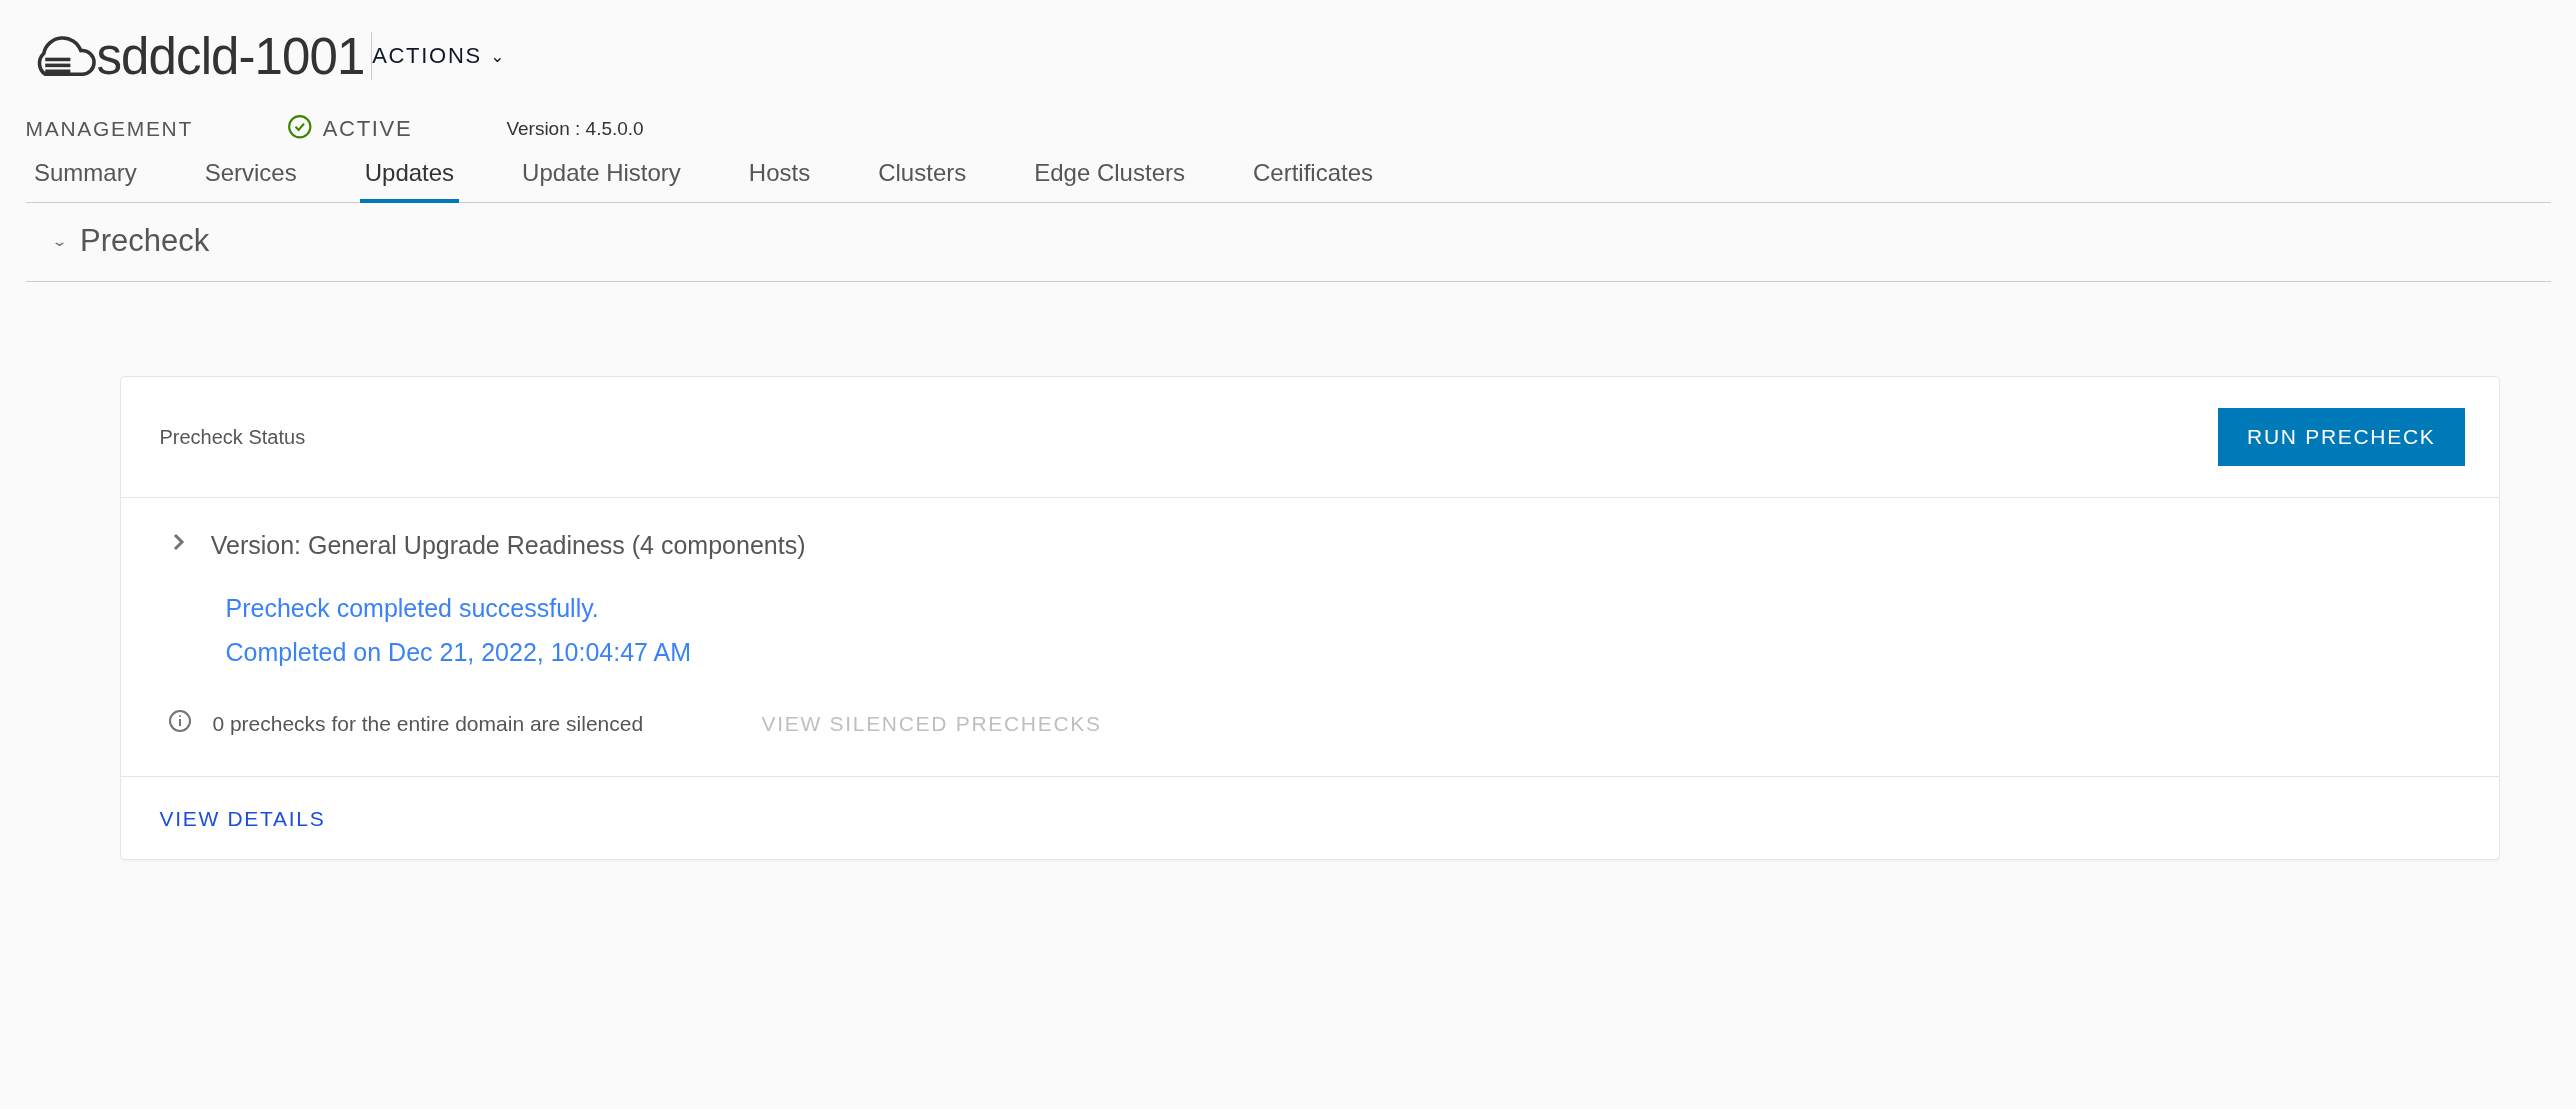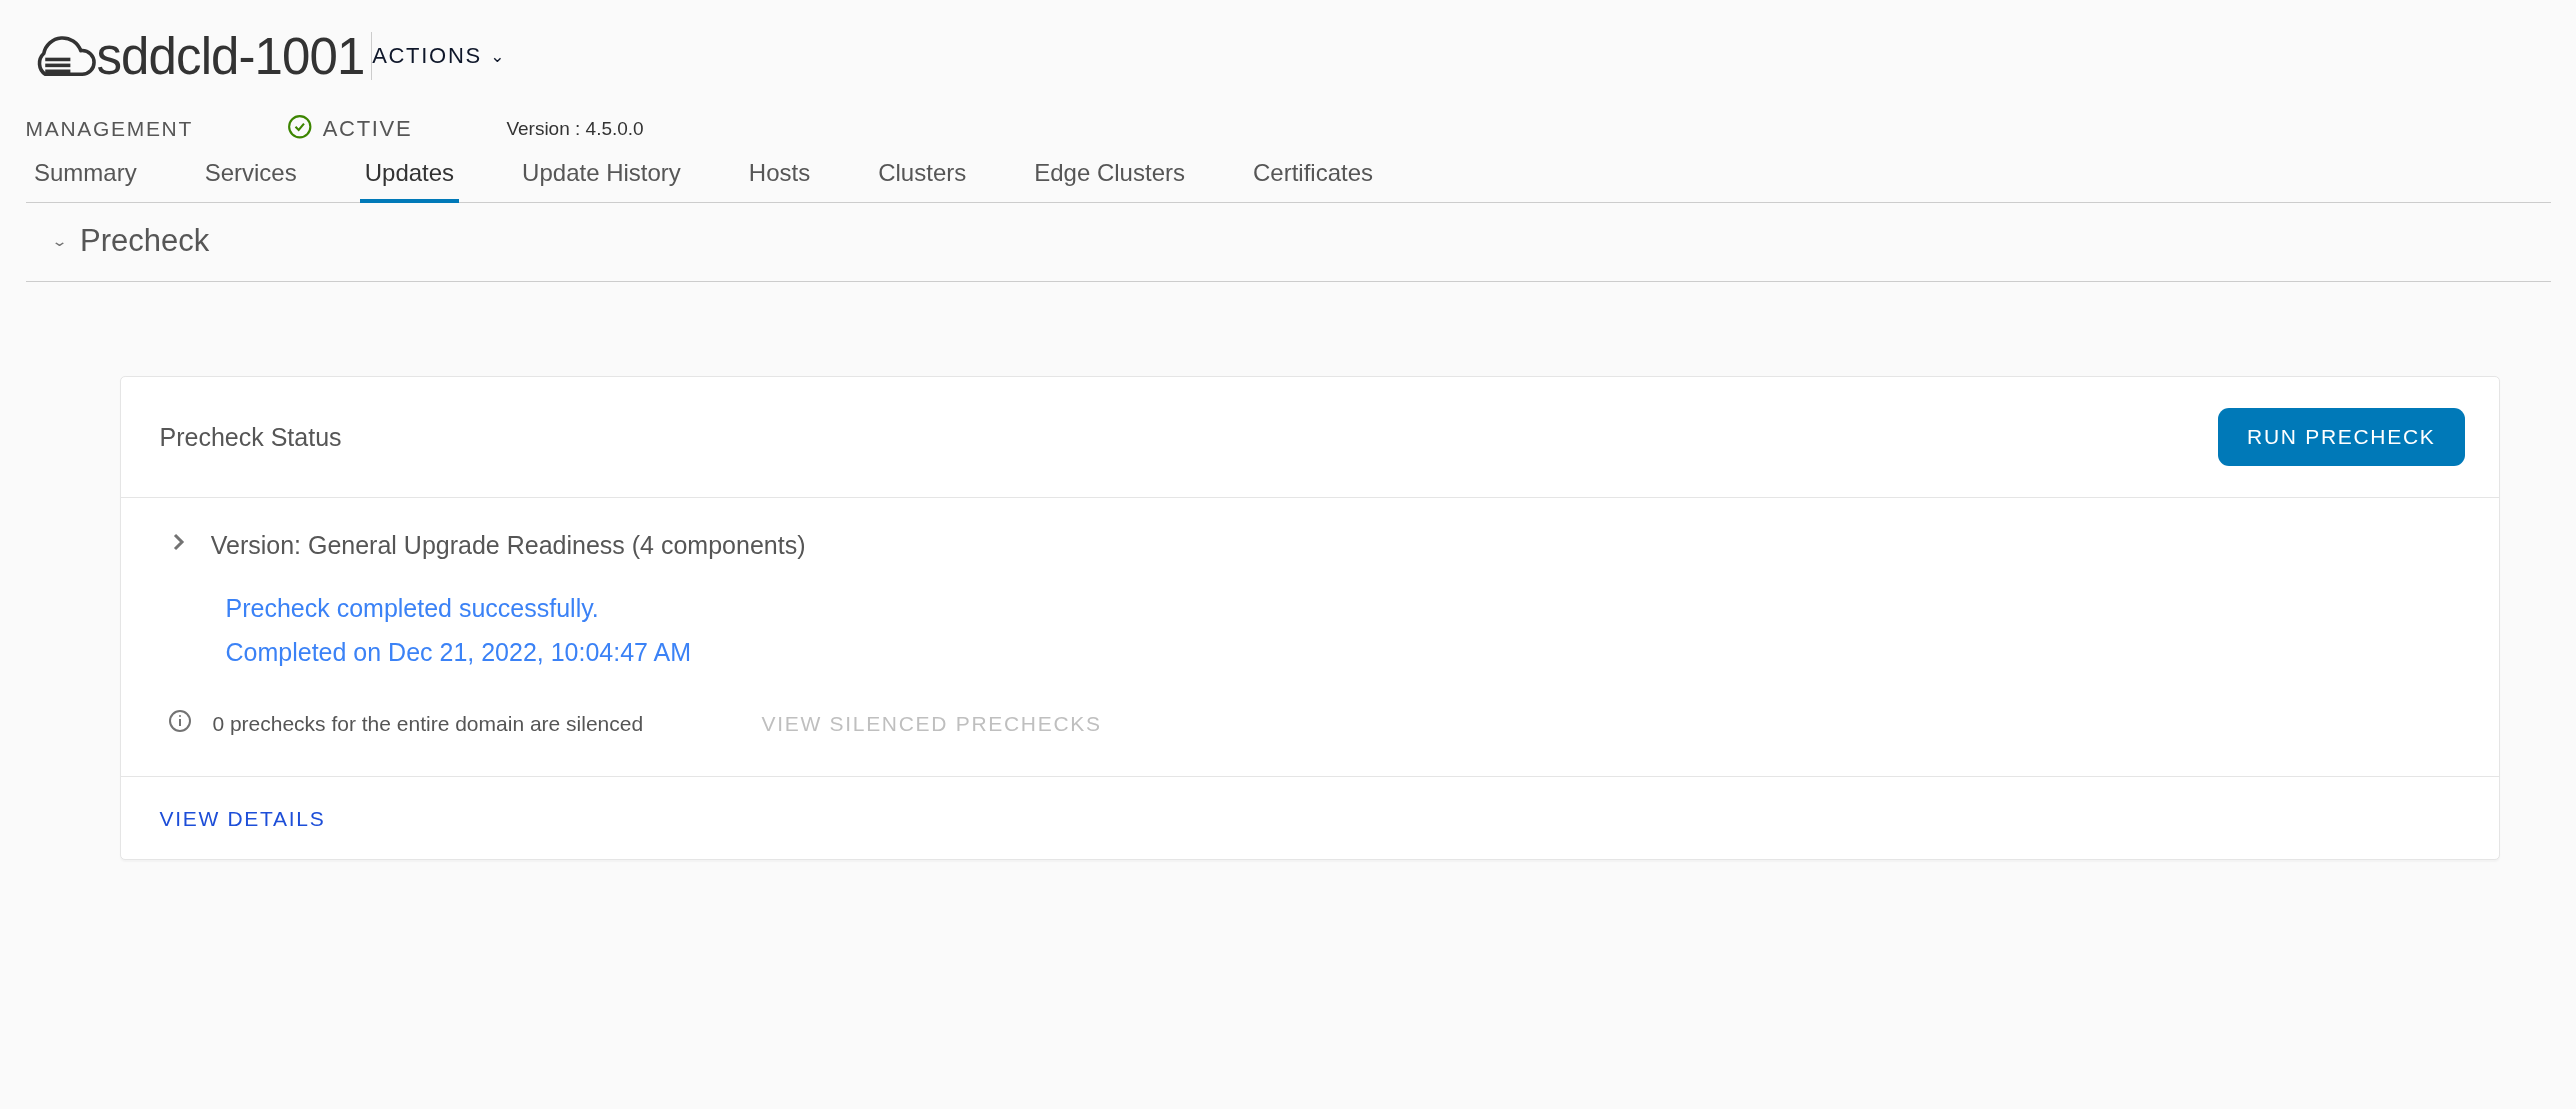--- a/index.html
+++ b/index.html
@@ -109,28 +109,28 @@
     margin: 94px 51px 17px 94px;
     box-shadow: 0 1.7px 1.7px rgba(0,0,0,0.03);
   }
   .card-header {
     display: flex;
     align-items: center;
     justify-content: space-between;
     padding: 31px 34px 31px 39px;
     border-bottom: 0.9px solid #e5e5e5;
   }
-  .card-title { font-size: 25px; color: #565656; font-weight: 400; }
+  .card-title { font-size: 20px; color: #565656; font-weight: 400; }
   .btn-primary {
     background: #0079b8;
     color: #fff;
     font-size: 21px;
     letter-spacing: 1.7px;
     padding: 17px 29px;
-    border-radius: 11px;
+    border-radius: 0;
     border: none;
     cursor: pointer;
     font-weight: 500;
   }
   .card-body {
     padding: 32px 39px 37px 39px;
     border-bottom: 0.9px solid #e5e5e5;
   }
   .version-row {
     display: flex;

